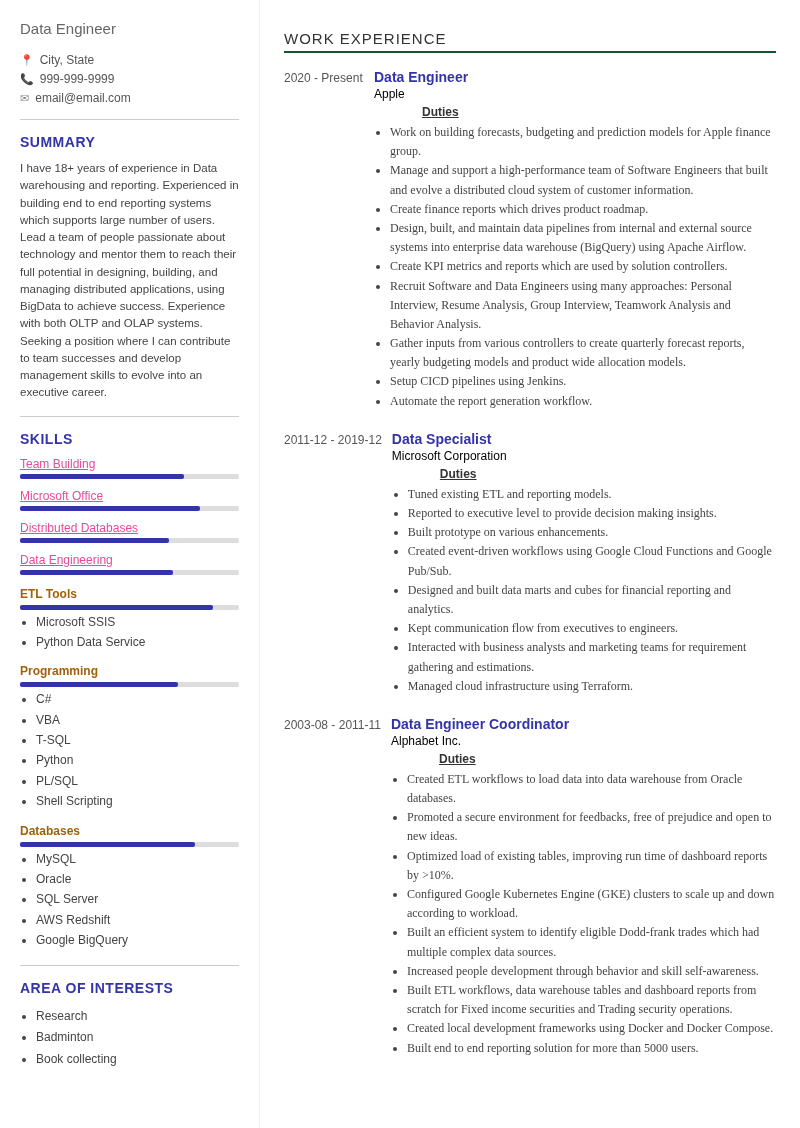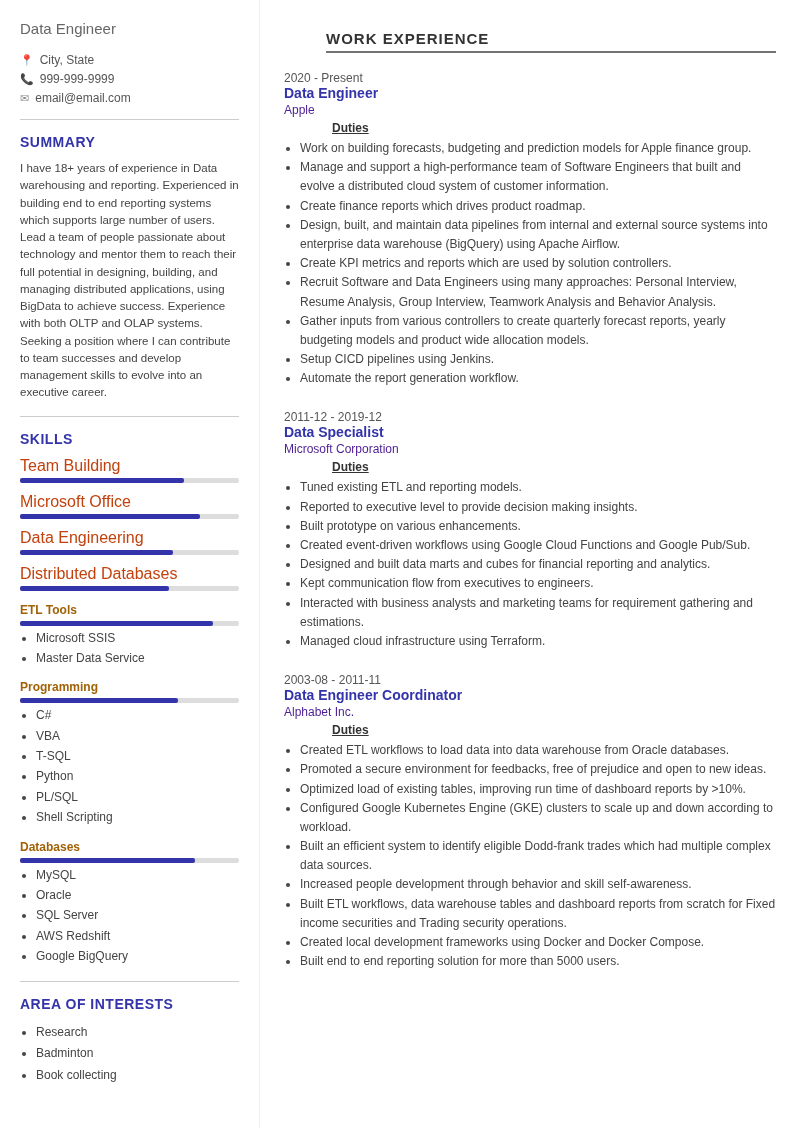--- a/index.html
+++ b/index.html
@@ -60,24 +60,25 @@
       color: #3333aa;
       margin-bottom: 10px;
       letter-spacing: 0.5px;
     }
     .summary-text {
       font-size: 11.5px;
       color: #444;
       line-height: 1.5;
     }
     .skill-label {
-      font-size: 16px;
-      color: #c2410c;
+      font-size: 12px;
+      color: #ec4899;
       margin-bottom: 3px;
       margin-top: 10px;
+      text-decoration: underline;
     }
     .skill-bar-bg {
       width: 100%;
       height: 5px;
       background: #ddd;
       border-radius: 2px;
       margin-bottom: 2px;
     }
     .skill-bar-fill {
       height: 5px;
@@ -98,69 +99,69 @@
       color: #444;
       line-height: 1.7;
     }
     
     .main {
       flex: 1;
       padding: 20px 24px 20px 24px;
     }
     .main-section-title {
       font-size: 15px;
-      font-weight: bold;
+      font-weight: normal;
       color: #333;
       letter-spacing: 1px;
-      border-bottom: 2px solid #737373;
+      border-bottom: 2px solid #14532d;
       padding-bottom: 4px;
       margin-bottom: 16px;
       margin-top: 10px;
-      margin-left: 42px;
     }
     .work-entry {
       display: flex;
-      flex-direction: column;
+      flex-direction: row;
       margin-bottom: 20px;
     }
     .work-date {
       min-width: 90px;
       font-size: 12px;
       color: #555;
       padding-top: 2px;
       padding-right: 10px;
     }
     .work-details {
       flex: 1;
     }
     .work-job-title {
       font-size: 14px;
       font-weight: bold;
       color: #3333aa;
       margin-bottom: 2px;
     }
     .work-company {
       font-size: 12px;
-      color: #4c1d95;
+      color: #000000;
       margin-bottom: 4px;
     }
     .duties-label {
       font-size: 12px;
       font-weight: bold;
       color: #333;
       text-decoration: underline;
       margin-bottom: 4px;
       margin-left: 48px;
     }
     .duties-list {
       list-style: disc;
       padding-left: 16px;
       font-size: 12px;
       color: #444;
       line-height: 1.6;
+      font-family: Liberation Serif, serif;
     }
     .interests-list {
       list-style: disc;
       padding-left: 16px;
       font-size: 12px;
       color: #444;
       line-height: 1.8;
     }
   </style>
 </head>
@@ -199,39 +200,39 @@
         <div class="skill-bar-fill" style="width:75%"></div>
       </div>
     </div>
     <div>
       <div class="skill-label">Microsoft Office</div>
       <div class="skill-bar-bg">
         <div class="skill-bar-fill" style="width:82%"></div>
       </div>
     </div>
     <div>
+      <div class="skill-label">Distributed Databases</div>
+      <div class="skill-bar-bg">
+        <div class="skill-bar-fill" style="width:68%"></div>
+      </div>
+    </div>
+    <div>
       <div class="skill-label">Data Engineering</div>
       <div class="skill-bar-bg">
         <div class="skill-bar-fill" style="width:70%"></div>
       </div>
     </div>
-    <div>
-      <div class="skill-label">Distributed Databases</div>
-      <div class="skill-bar-bg">
-        <div class="skill-bar-fill" style="width:68%"></div>
-      </div>
-    </div>
 
     <div class="sub-section-title">ETL Tools</div>
     <div class="skill-bar-bg">
       <div class="skill-bar-fill" style="width:88%"></div>
     </div>
     <ul class="bullet-list">
       <li>Microsoft SSIS</li>
-      <li>Master Data Service</li>
+      <li>Python Data Service</li>
     </ul>
 
     <div class="sub-section-title">Programming</div>
     <div class="skill-bar-bg">
       <div class="skill-bar-fill" style="width:72%"></div>
     </div>
     <ul class="bullet-list">
       <li>C#</li>
       <li>VBA</li>
       <li>T-SQL</li>

